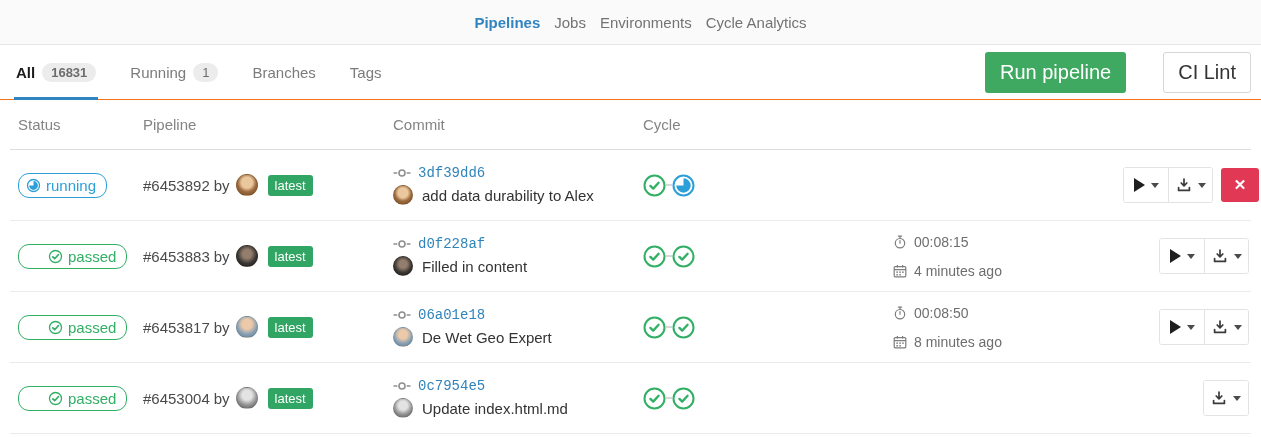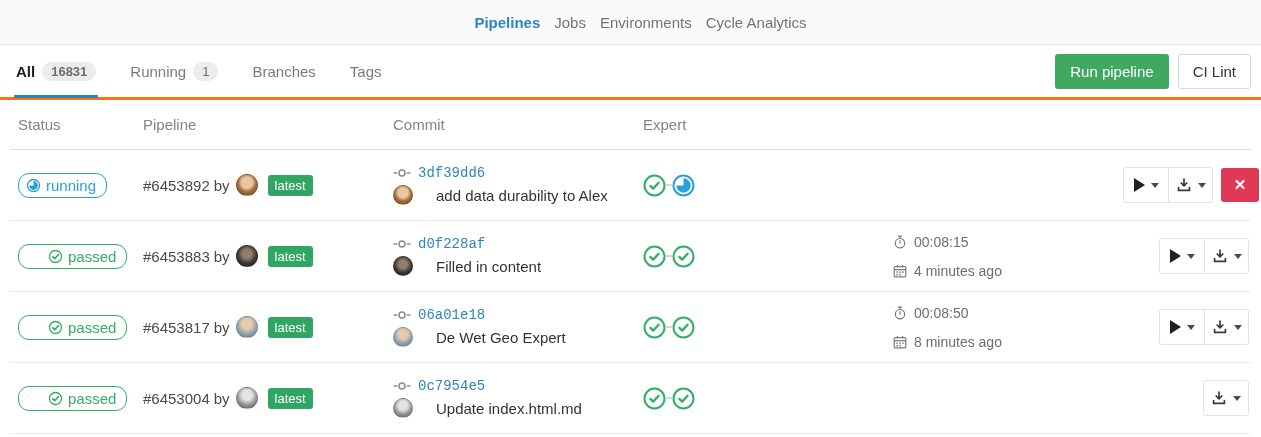--- a/index.html
+++ b/index.html
@@ -6,33 +6,33 @@
   html,body { width:1261px; height:437px; overflow:hidden; background:#fff;
     font-family:"Liberation Sans","DejaVu Sans",sans-serif; color:#4a4a4a; }
 
   
   .topnav { height:45px; background:#fafafa; border-bottom:1px solid #e7e7e7;
     display:flex; align-items:center; justify-content:center; gap:14px;padding-left:20px; }
   .topnav a { font-size:15px; color:#737373; text-decoration:none; cursor:pointer; }
   .topnav a.active { color:#3084c0; font-weight:bold; }
 
   
-  .tabsbar { height:55px; border-bottom:3px solid #f97316; display:flex;
+  .tabsbar { height:55px; border-bottom:1px solid #f97316; display:flex;
     align-items:center; justify-content:space-between; padding:0 10px 0 16px; }
   .tabs { display:flex; align-items:stretch; gap:34px; height:100%; }
   .tab { display:flex; align-items:center; gap:7px; position:relative;
     font-size:15px; color:#7b7b7b; cursor:pointer; }
   .tab .count { background:#ececec; color:#6d6d6d; border-radius:10px;
     padding:2px 9px; font-size:13px; }
   .tab.active { color:#1b1b1b; font-weight:bold; }
   .tab.active::after { content:""; position:absolute; left:-2px; right:-2px;
     bottom:-1px; height:3px; background:#3084c0; }
   .bar-buttons { display:flex; gap:9px; }
-  .btn { font-size:15px; border-radius:3px; padding:8px 14px; cursor:pointer;
-    border:1px solid transparent; font-family:inherit; }
+  .btn { font-size:20px; border-radius:3px; padding:8px 14px; cursor:pointer;
+    border:1px solid transparent; font-family:inherit;margin-left:28px; }
   .btn-green { background:#40a961; border-color:#37945
 4; color:#fff; }
   .btn-white { background:#fff; border-color:#d6d6d6; color:#333; }
 
   
   .table { margin:0 10px; }
   .thead, .row { display:grid;
     grid-template-columns:125px 250px 250px 250px 230px 1fr; align-items:center; }
   .thead { height:50px; color:#848484; font-size:15px; border-bottom:1px solid #dedede; }
   .thead > div { padding-left:8px; }
@@ -57,21 +57,21 @@
     padding:3px 7px; margin-left:10px; cursor:pointer; }
   .av-p0,.av-c0 { background:radial-gradient(circle at 50% 38%, #eac79c 0 34%, #9c6a3d 58%, #6f4a28 100%); }
   .av-p1,.av-c1 { background:radial-gradient(circle at 50% 40%, #937d6d 0 28%, #3a3733 60%, #1c1a18 100%); }
   .av-p2,.av-c2 { background:radial-gradient(circle at 50% 36%, #ecc9a9 0 30%, #87a0b4 62%, #5e7a92 100%); }
   .av-p3,.av-c3 { background:radial-gradient(circle at 50% 36%, #e3e3e3 0 30%, #909090 62%, #585858 100%); }
 
   
   .commit-top { display:flex; align-items:center; gap:7px; margin-bottom:4px; }
   .sha { font-family:"Liberation Mono","DejaVu Sans Mono",monospace; font-size:14px;
     color:#3084bb; text-decoration:none; cursor:pointer; }
-  .commit-bottom { display:flex; align-items:center; gap:23px; }
+  .commit-bottom { display:flex; align-items:center; gap:9px; }
   .commit-msg { font-size:15px; color:#333; text-decoration:none; cursor:pointer; }
 
   
   .stages-cell { display:flex; align-items:center; }
   .stage { display:inline-flex; cursor:pointer; }
   .stage-connector { width:6px; height:2px; background:#d8d8d8; }
 
   
   .time-cell { font-size:14px; color:#6e6e6e; }
   .time-line { display:flex; align-items:center; gap:7px; }
@@ -169,21 +169,21 @@
     <button class="btn btn-green">Run pipeline</button>
     <button class="btn btn-white">CI Lint</button>
   </div>
 </div>
 
 <div class="table">
   <div class="thead">
     <div>Status</div>
     <div>Pipeline</div>
     <div>Commit</div>
-    <div>Expert</div>
+    <div>Cycle</div>
     <div></div>
     <div></div>
   </div>
 
   <div class="row">
     <div class="cell">
       <a class="ci-badge running">
         <svg width="15" height="15" viewBox="0 0 15 15">
             <use href="#ic-running-badge"></use>
           </svg>

